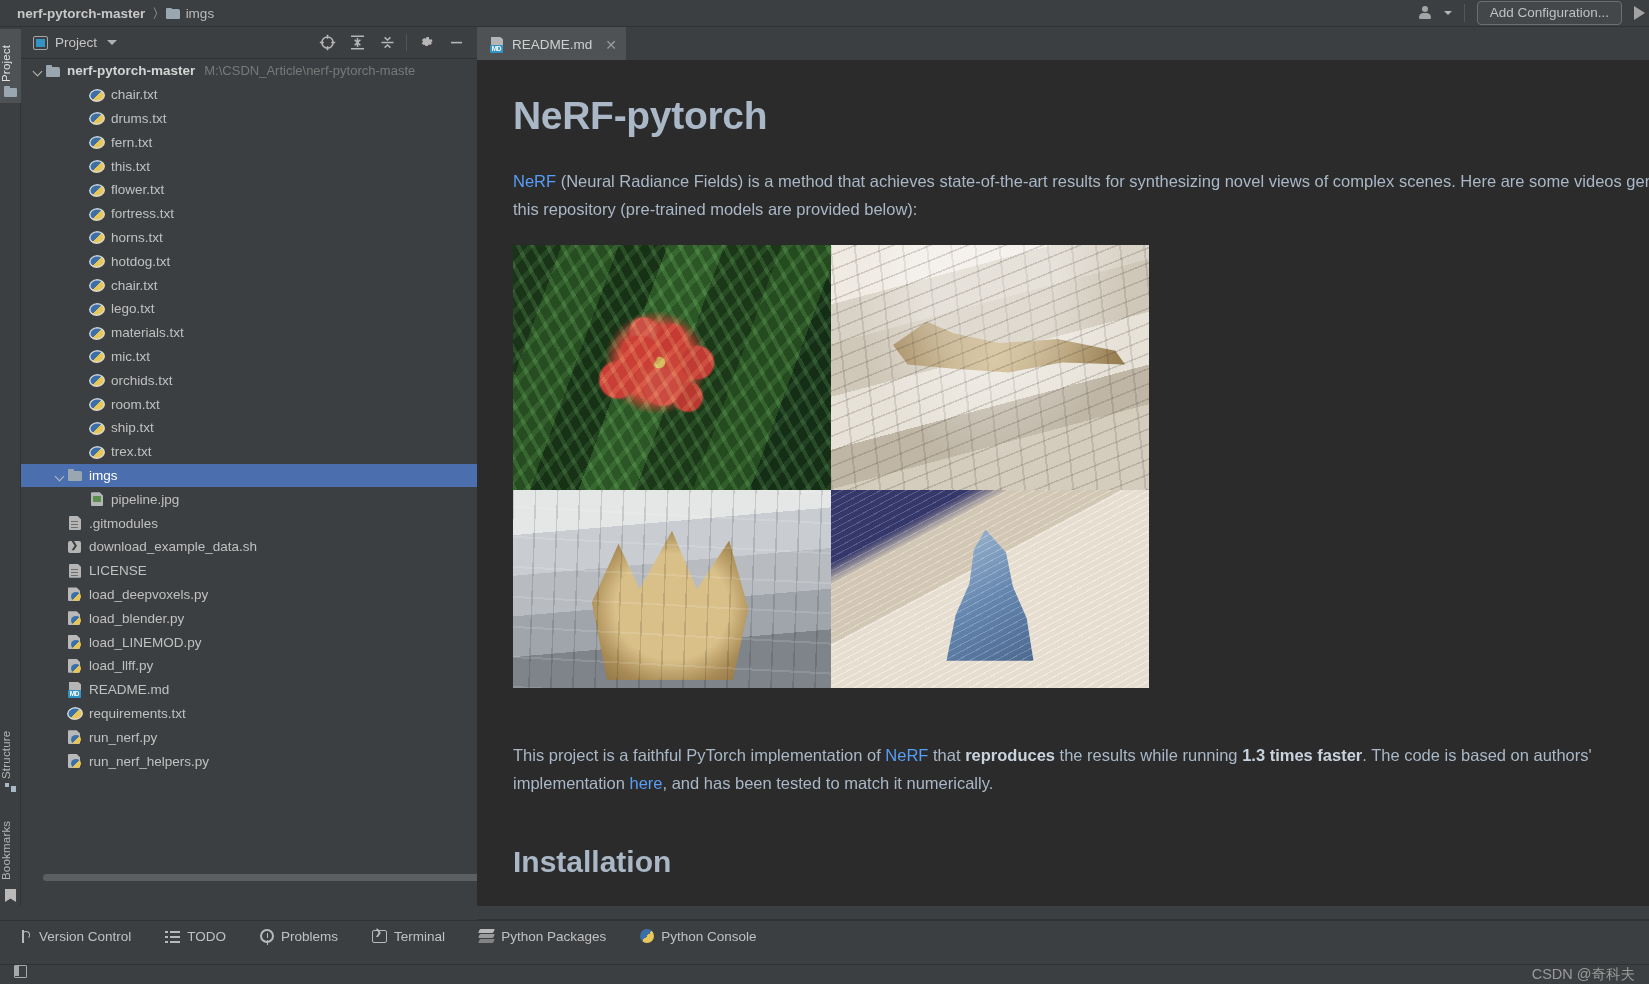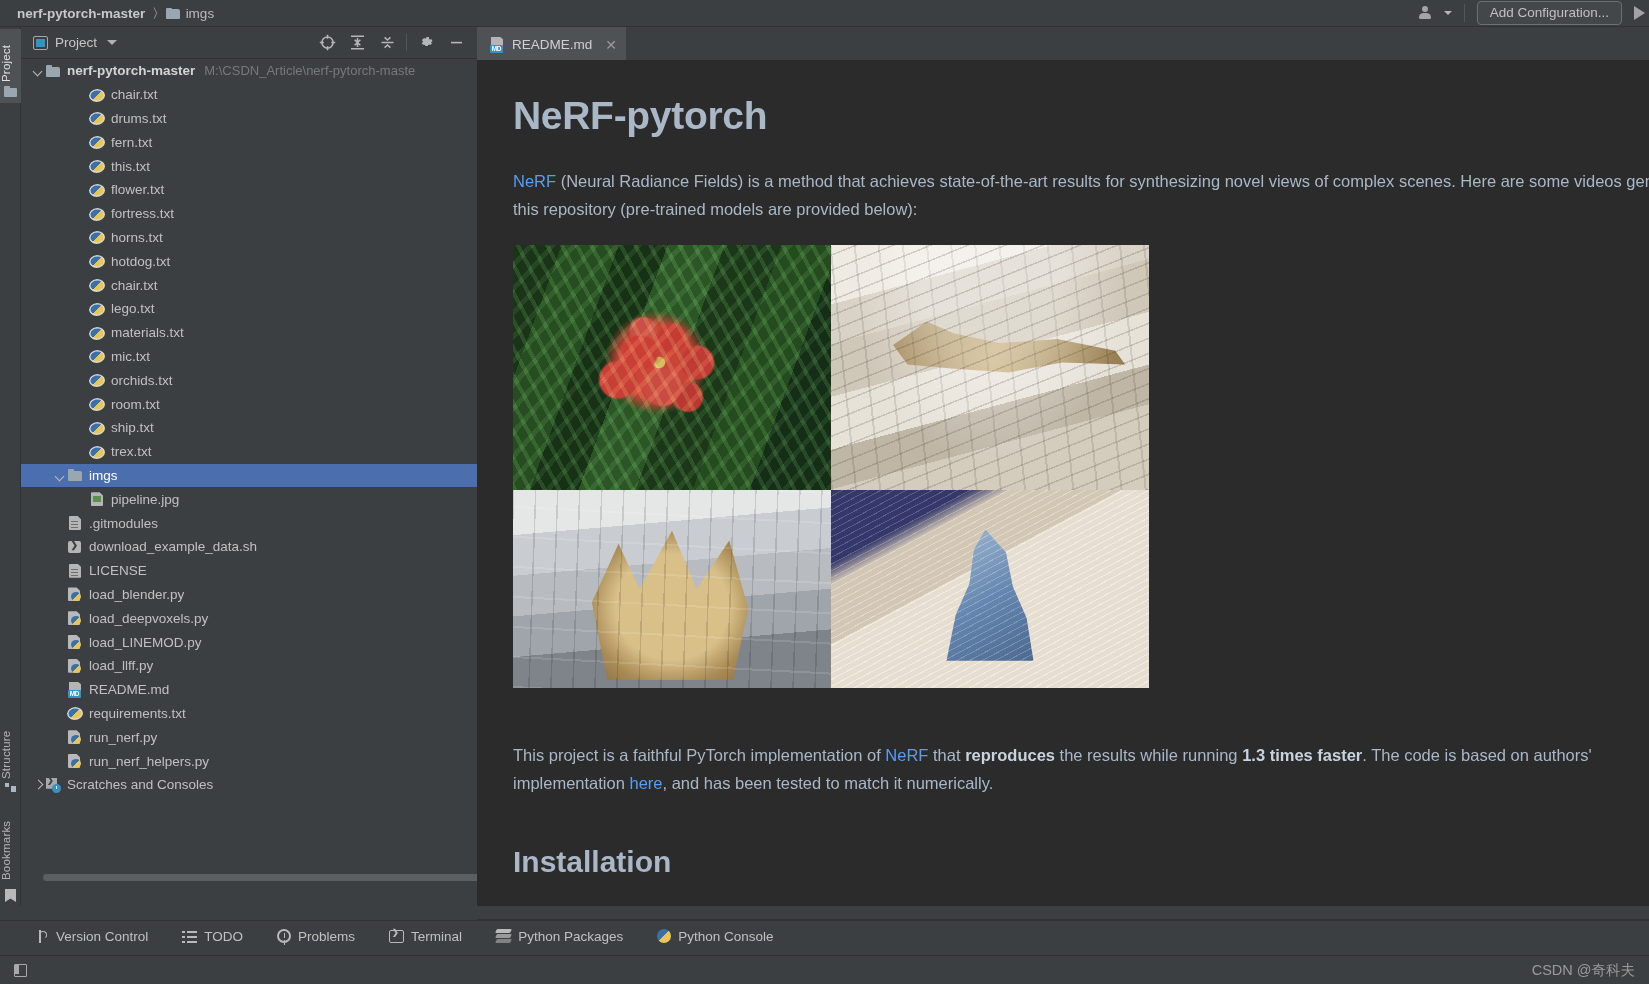--- a/index.html
+++ b/index.html
@@ -336,21 +336,21 @@
   }
   .ph-ship::after{
     content:"";position:absolute;inset:0;
     background: repeating-linear-gradient(-28deg, rgba(255,255,255,.22) 0 1px, rgba(150,130,100,.10) 1px 6px);
   }
 
   
   .botbar {
     position:absolute; left:0; bottom:33px; width:1649px; height:31px;
     background:#3c3f41; border-top:1px solid #323232;
-    display:flex; align-items:center; padding-left:34px; gap:0;
+    display:flex; align-items:center; padding-left:17px; gap:0;
   }
   .bb-item { display:flex; align-items:center; gap:7px; font-size:13.5px; color:#c0c0c0; margin-right:34px; }
   .bb-ico { width:15px;height:15px;position:relative; }
   .bb-vc::before{content:"";position:absolute;left:5px;top:1px;width:1.8px;height:13px;background:#b9b9b9;}
   .bb-vc::after{content:"";position:absolute;left:5px;top:2px;width:6px;height:6px;border:1.8px solid #b9b9b9;border-radius:50%;border-left-color:transparent;border-bottom-color:transparent;}
   .bb-todo i{position:absolute;background:#b9b9b9;}
   .bb-todo i:nth-child(1){left:0;top:2px;width:3px;height:2px;}
   .bb-todo i:nth-child(2){left:5px;top:2px;width:10px;height:2px;}
   .bb-todo i:nth-child(3){left:0;top:7px;width:3px;height:2px;}
   .bb-todo i:nth-child(4){left:5px;top:7px;width:10px;height:2px;}
@@ -364,23 +364,23 @@
   .bb-pkg i:nth-child(1){top:0px;}
   .bb-pkg i:nth-child(2){top:5px;opacity:.75;}
   .bb-pkg i:nth-child(3){top:10px;opacity:.55;}
   .bb-pycon{
     width:14px;height:14px;border-radius:50%;
     background:linear-gradient(135deg,#3b6fa8 0 50%, #e8c657 50%);
   }
 
   
   .statusbar {
-    position:absolute; left:0; bottom:0; width:1649px; height:29px;
+    position:absolute; left:0; bottom:0; width:1649px; height:20px;
     background:#3c3f41; border-top:1px solid #323232;
-    display:flex; align-items:center; padding:0 14px;
+    display:flex; padding:0 14px;
   }
   .sb-ico{width:13px;height:13px;border:1.6px solid #a8a8a8;border-radius:1px;position:relative;}
   .sb-ico::after{content:"";position:absolute;left:0px;top:0px;width:3.5px;height:9.5px;background:#a8a8a8;}
   .watermark{
     margin-left:auto; font-size:14.5px; color:#9a9a9a;
     font-family:"Liberation Sans", sans-serif;
   }
 
   
   .ed-bottom-line{
@@ -611,90 +611,81 @@
           </span>
           <span class="label">LICENSE</span>
         </div>
         <div class="row">
           <span style="width:33px;flex:0 0 33px"></span>
           <span class="chev"></span>
           <span class="ico pyfile">
             <span class="doc"></span>
             <span class="sn"></span>
           </span>
+          <span class="label">load_deepvoxels.py</span>
+        </div>
+        <div class="row">
+          <span style="width:33px;flex:0 0 33px"></span>
+          <span class="chev"></span>
+          <span class="ico pyfile">
+            <span class="doc"></span>
+            <span class="sn"></span>
+          </span>
           <span class="label">load_blender.py</span>
         </div>
         <div class="row">
           <span style="width:33px;flex:0 0 33px"></span>
           <span class="chev"></span>
           <span class="ico pyfile">
             <span class="doc"></span>
             <span class="sn"></span>
           </span>
-          <span class="label">load_deepvoxels.py</span>
+          <span class="label">load_LINEMOD.py</span>
         </div>
         <div class="row">
           <span style="width:33px;flex:0 0 33px"></span>
           <span class="chev"></span>
           <span class="ico pyfile">
             <span class="doc"></span>
             <span class="sn"></span>
           </span>
-          <span class="label">load_LINEMOD.py</span>
+          <span class="label">load_llff.py</span>
+        </div>
+        <div class="row">
+          <span style="width:33px;flex:0 0 33px"></span>
+          <span class="chev"></span>
+          <span class="ico md">
+            <span class="doc"></span>
+            <span class="tag">MD</span>
+          </span>
+          <span class="label">README.md</span>
+        </div>
+        <div class="row">
+          <span style="width:33px;flex:0 0 33px"></span>
+          <span class="chev"></span>
+          <span class="ico pypkg"></span>
+          <span class="label">requirements.txt</span>
         </div>
         <div class="row">
           <span style="width:33px;flex:0 0 33px"></span>
           <span class="chev"></span>
           <span class="ico pyfile">
             <span class="doc"></span>
             <span class="sn"></span>
           </span>
-          <span class="label">load_llff.py</span>
-        </div>
-        <div class="row">
-          <span style="width:33px;flex:0 0 33px"></span>
-          <span class="chev"></span>
-          <span class="ico md">
-            <span class="doc"></span>
-            <span class="tag">MD</span>
-          </span>
-          <span class="label">README.md</span>
-        </div>
-        <div class="row">
-          <span style="width:33px;flex:0 0 33px"></span>
-          <span class="chev"></span>
-          <span class="ico pypkg"></span>
-          <span class="label">requirements.txt</span>
+          <span class="label">run_nerf.py</span>
         </div>
         <div class="row">
           <span style="width:33px;flex:0 0 33px"></span>
           <span class="chev"></span>
           <span class="ico pyfile">
             <span class="doc"></span>
             <span class="sn"></span>
           </span>
-          <span class="label">run_nerf.py</span>
-        </div>
-        <div class="row">
-          <span style="width:33px;flex:0 0 33px"></span>
-          <span class="chev"></span>
-          <span class="ico pyfile">
-            <span class="doc"></span>
-            <span class="sn"></span>
-          </span>
           <span class="label">run_nerf_helpers.py</span>
-        </div>
-        <div class="row">
-          <span style="width:11px;flex:0 0 11px"></span>
-          <span class="chev right"></span>
-          <span class="ico scratch">
-            <span class="box"></span>
-            <span class="clock"></span>
-          </span>
-          <span class="label">Scratches and Consoles</span>
         </div>
       </div>
     <div class="tree-hscroll">
         <div class="thumb"></div>
       </div>
   </div>
 
   <div class="editor">
     <div class="tabbar">
       <div class="tab">

